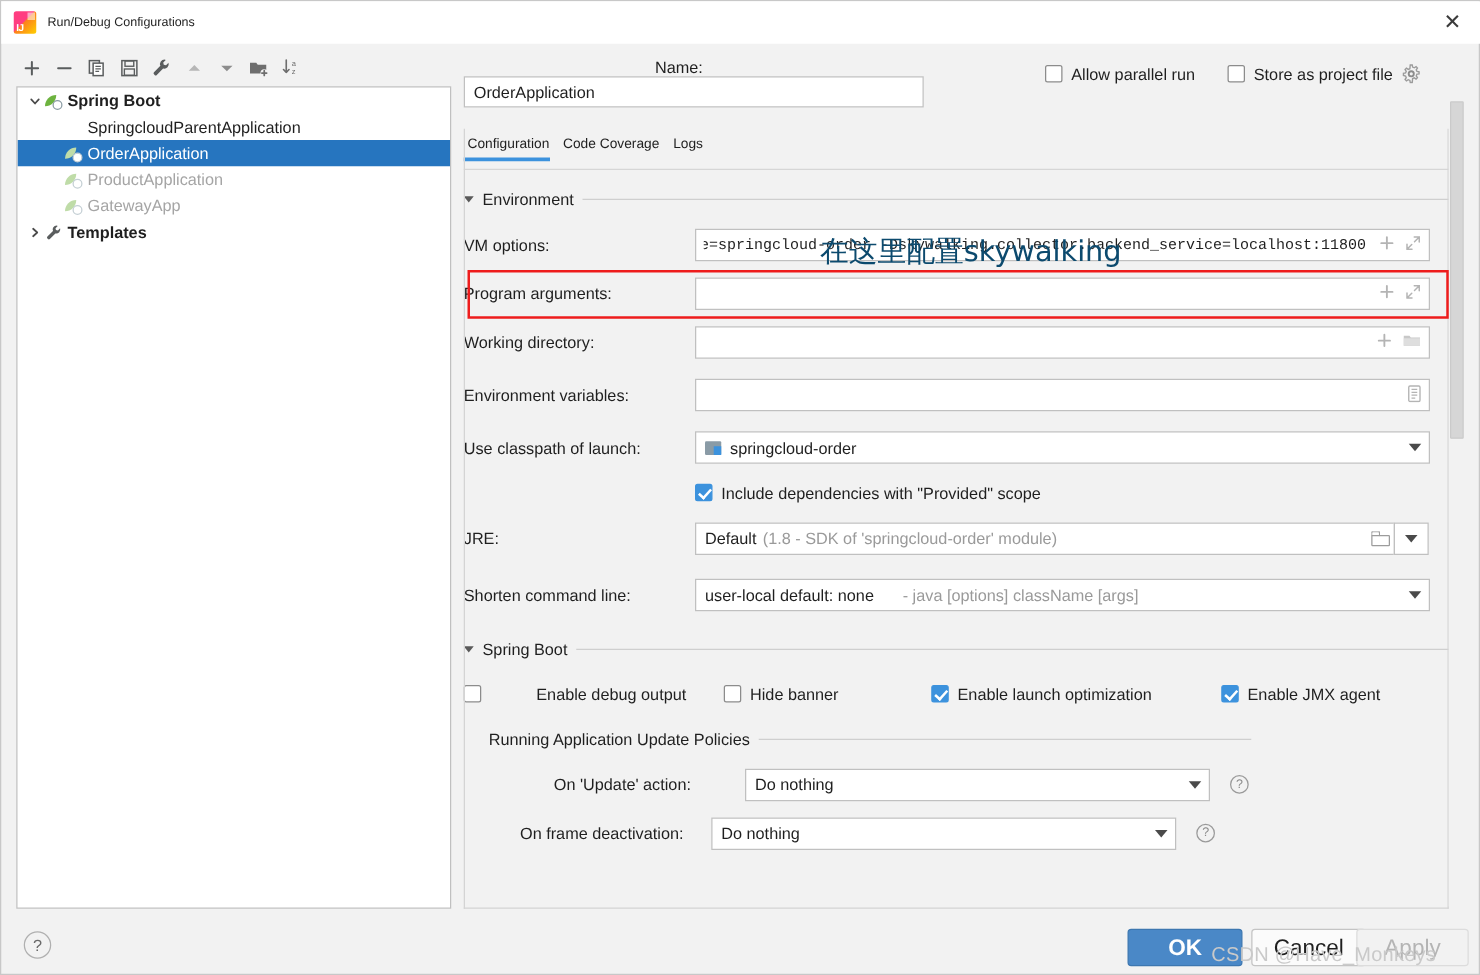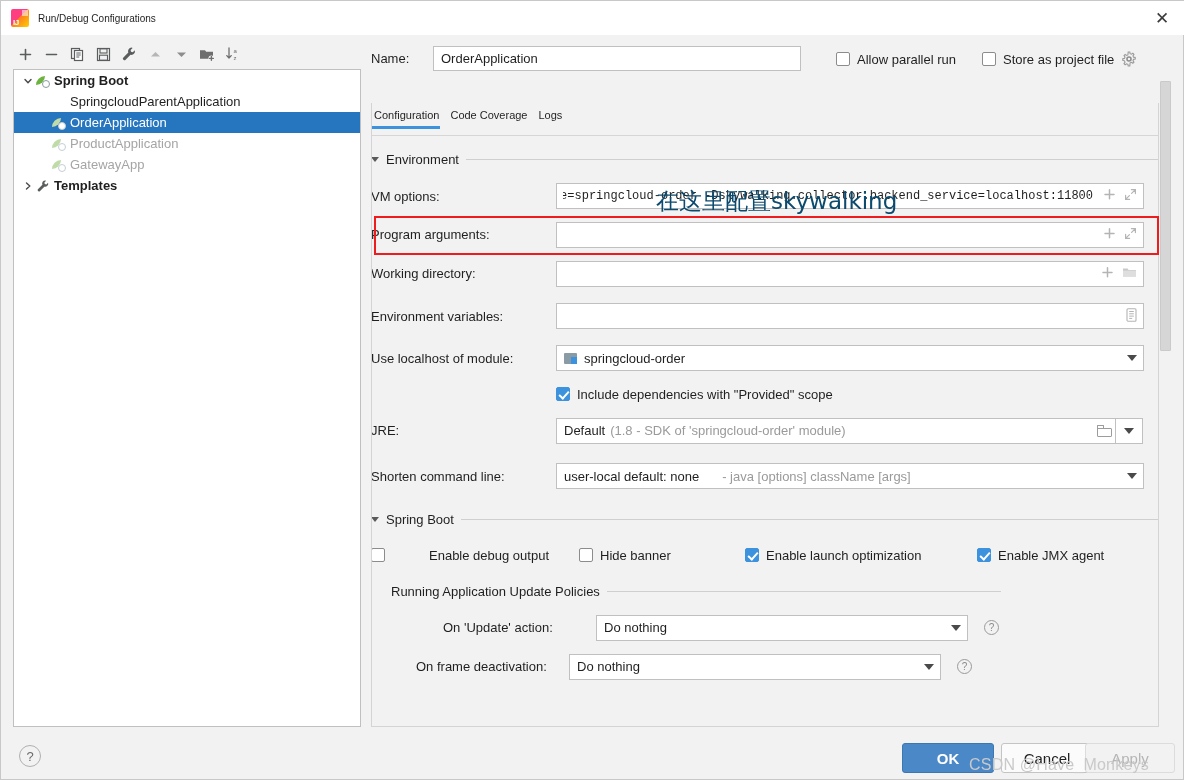--- a/index.html
+++ b/index.html
@@ -105,21 +105,21 @@
   .spring-leaf.dim .ring { border-color: #c4cfd4; }
   .tree-row.dim { color: #a5a5a5; }
 
   
   .right-pane {
     position: absolute; left: 370px; top: 40px;
     width: 800px; height: 686px;
   }
   .name-row {
     position: absolute; left: 0; top: 5px;
-    display: flex; align-items: center;
+    display: flex; align-items: center; flex-direction: column;
   }
   .name-label { width: 62px; font-size: 13px; }
   .input-box {
     background: #ffffff; border: 1px solid #c0c0c0;
     height: 25px; display: flex; align-items: center;
     padding: 0 7px; font-size: 13px; color: #1f1f1f;
   }
   .name-input { width: 368px; }
 
   .cb {
@@ -267,21 +267,21 @@
   
   .bottom-help {
     position: absolute; left: 18px; top: 744px;
     width: 22px; height: 22px; border: 1.3px solid #b0b0b0; border-radius: 50%;
     display: flex; align-items: center; justify-content: center;
     font-size: 13px; color: #6a6a6a;
   }
   .btn {
     height: 30px; min-width: 92px;
     display: flex; align-items: center; justify-content: center;
-    font-size: 15px; border-radius: 3px;
+    font-size: 18px; border-radius: 3px;
   }
   .btn-ok {
     position: absolute; left: 901px; top: 742px;
     background: #4a88c7; border: 1px solid #3d77b0; color: #ffffff;
     font-weight: bold;
   }
   .btn-cancel {
     position: absolute; left: 1000px; top: 742px;
     background: #fbfbfb; border: 1px solid #c4c4c4; color: #1f1f1f;
   }
@@ -547,21 +547,21 @@
               <svg width="11" height="14" viewBox="0 0 11 14">
                 <rect x="1" y="0.8" width="9" height="12.4" rx="1" fill="none" stroke="#b4b4b4" stroke-width="1.1"></rect>
                 <path d="M3.2 3.5h4.6M3.2 5.8h4.6M3.2 8.1h4.6M3.2 10.4h3" stroke="#b4b4b4" stroke-width="1"></path>
               </svg>
             </span>
           </span>
         </span>
       </div>
 
       <div class="row" style="height:38px;">
-        <span class="lbl" style="width:185px;">Use localhost of module:</span>
+        <span class="lbl" style="width:185px;">Use classpath of launch:</span>
         <span class="combo" style="width:588px;">
           <span class="module-icon">
               <span class="a"></span>
               <span class="b"></span>
             </span>
           <span>springcloud-order</span>
           <span class="arrow">
               <span class="tri-down"></span>
             </span>
         </span>

